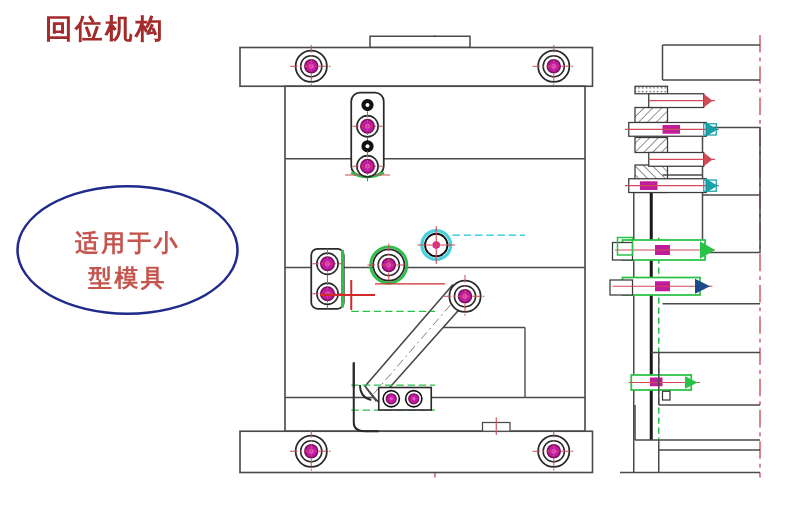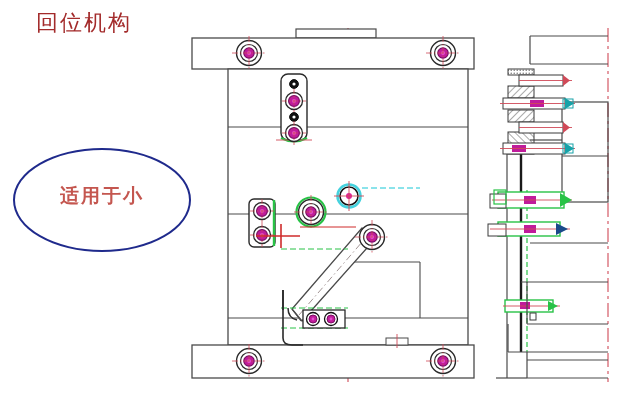--- a/index.html
+++ b/index.html
@@ -20,21 +20,21 @@
     width: 640px;
     height: 408px;
     background: #ffffff;
   }
   #title {
     position: absolute;
     left: 36px;
     top: 8px;
     font-family: "Liberation Serif", serif;
     font-size: 22px;
-    font-weight: 400;
+    font-weight: 700;
     color: #a32b2b;
     letter-spacing: 2px;
     white-space: nowrap;
   }
   #callout {
     position: absolute;
     left: 13px;
     top: 148px;
     width: 178px;
     height: 104px;
@@ -71,20 +71,21 @@
 <body>
 
 <div id="stage">
 
   <div id="title">回位机构</div>
 
   <div id="callout">
     <div class="ellipse"></div>
     <div class="ctext">
       <div>适用于小</div>
+      <div>型模具</div>
     </div>
   </div>
 
   <svg id="drawing" width="640" height="408" viewBox="0 0 640 408">
     <defs>
       <pattern id="hatch" width="5" height="5" patternTransform="rotate(45)" patternUnits="userSpaceOnUse">
         <line x1="0" y1="0" x2="0" y2="5" stroke="#555" stroke-width="1"></line>
       </pattern>
       <pattern id="hatchR" width="5" height="5" patternTransform="rotate(-45)" patternUnits="userSpaceOnUse">
         <line x1="0" y1="0" x2="0" y2="5" stroke="#555" stroke-width="1"></line>

